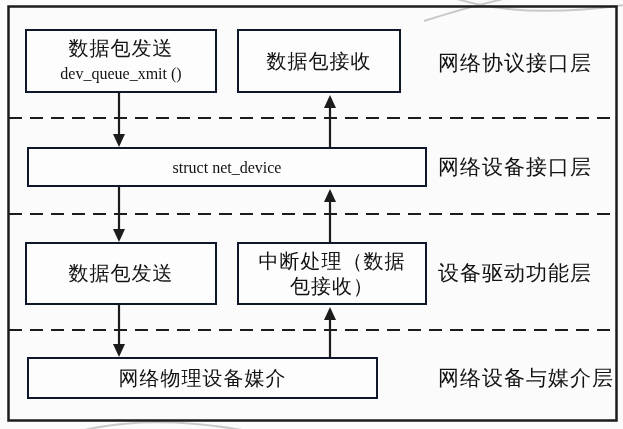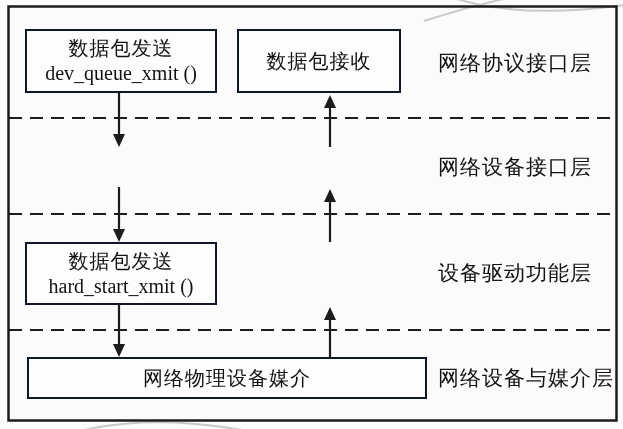--- a/index.html
+++ b/index.html
@@ -33,28 +33,28 @@
     align-items: center;
     justify-content: center;
     text-align: center;
     line-height: 25px;
     font-size: 20px;
   }
   .dbox .cjk-line {
     letter-spacing: 1px;
   }
   .dbox .latin-line {
-    font-size: 20px;
+    font-size: 16px;
   }
   .box-tx-protocol { left: 25px;  top: 29px;  width: 192px; height: 64px; }
   .box-rx-protocol { left: 237px; top: 29px;  width: 164px; height: 64px; }
   .box-net-device  { left: 27px;  top: 147px; width: 400px; height: 40px; }
   .box-tx-driver   { left: 25px;  top: 242px; width: 192px; height: 63px; }
   .box-interrupt   { left: 237px; top: 242px; width: 190px; height: 63px; }
-  .box-physical    { left: 27px;  top: 357px; width: 400px; height: 42px; }
+  .box-physical    { left: 27px;  top: 357px; width: 351px; height: 42px; }
 
   .layer-label {
     position: absolute;
     left: 438px;
     height: 30px;
     line-height: 30px;
     font-size: 21px;
     letter-spacing: 1px;
     white-space: nowrap;
   }
@@ -103,26 +103,32 @@
 
   <div class="dbox box-tx-protocol">
     <div class="cjk-line">数据包发送</div>
     <div class="latin-line">dev_queue_xmit ()</div>
   </div>
 
   <div class="dbox box-rx-protocol">
     <div class="cjk-line">数据包接收</div>
   </div>
 
+  <div class="dbox box-net-device">
+    <div class="latin-line">struct net_device</div>
+  </div>
 
   <div class="dbox box-tx-driver">
     <div class="cjk-line">数据包发送</div>
-    <div class="latin-line">hard_start_xmit ()</div>
   </div>
 
+  <div class="dbox box-interrupt">
+    <div class="cjk-line">中断处理（数据</div>
+    <div class="cjk-line">包接收）</div>
+  </div>
 
   <div class="dbox box-physical">
     <div class="cjk-line">网络物理设备媒介</div>
   </div>
 
   <div class="layer-label label-protocol">网络协议接口层</div>
   <div class="layer-label label-device">网络设备接口层</div>
   <div class="layer-label label-media">网络设备与媒介层</div>
   <div class="layer-label label-driver">设备驱动功能层</div>
 

